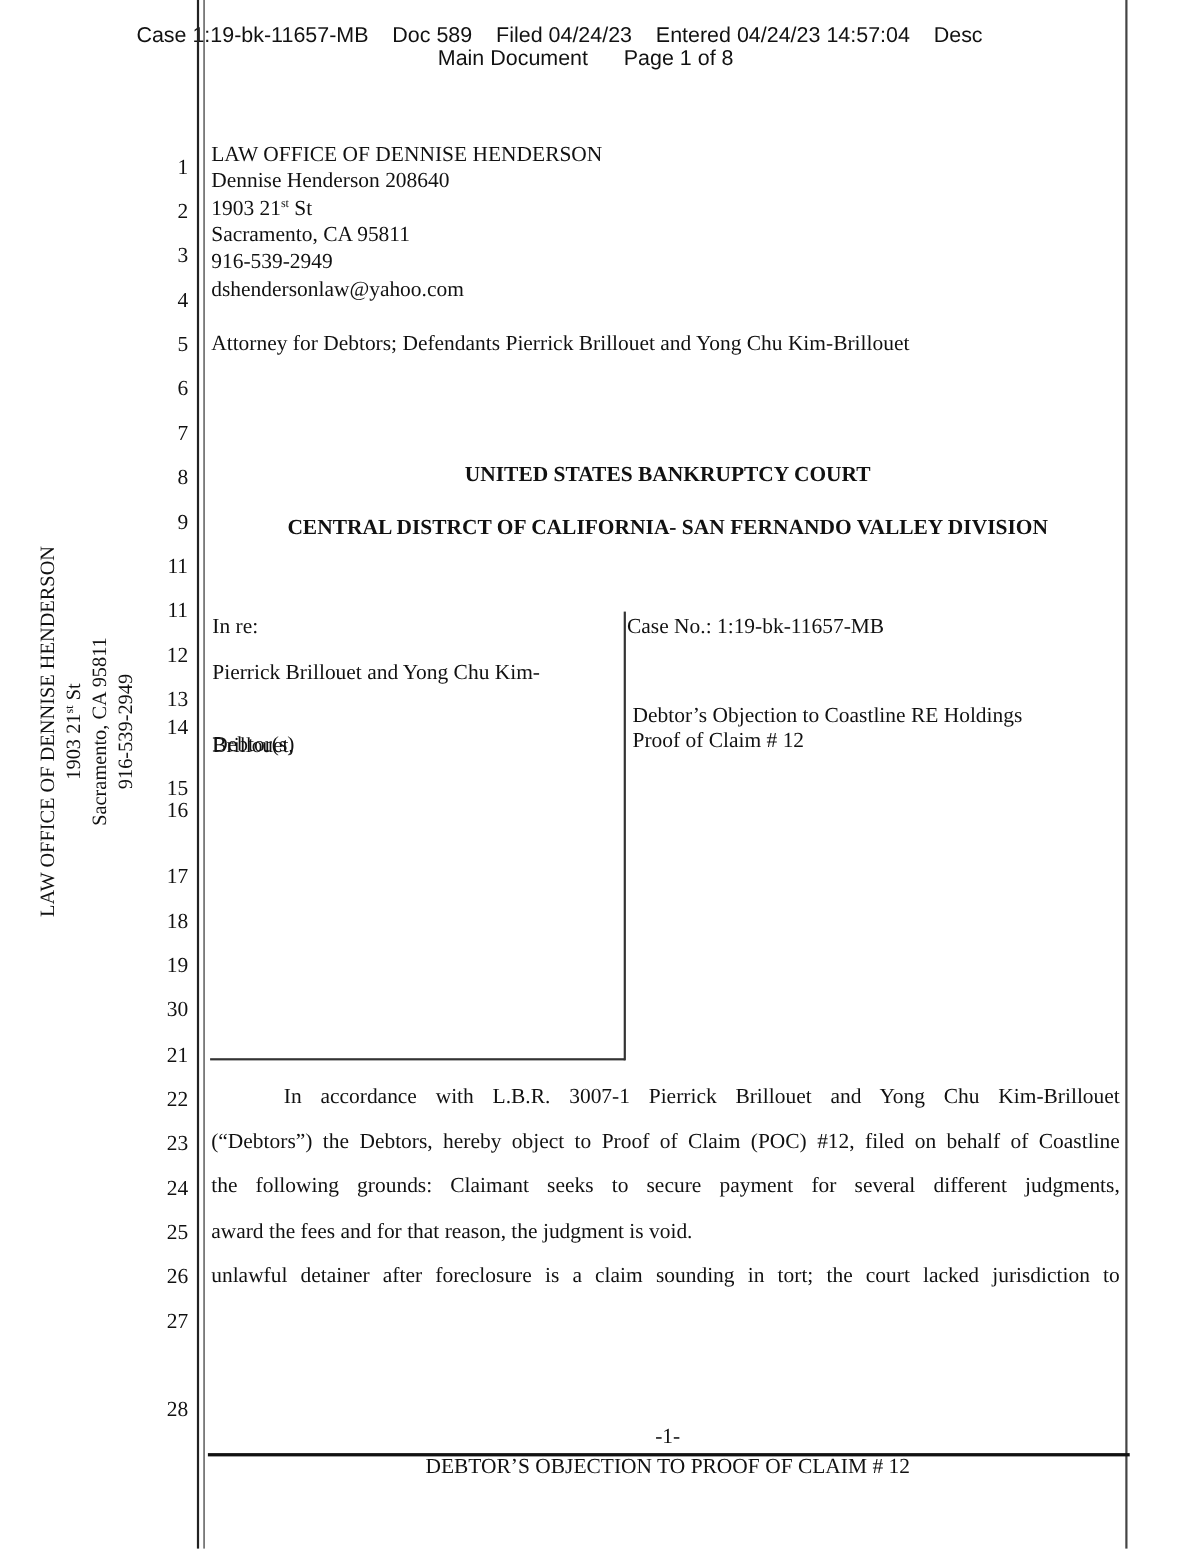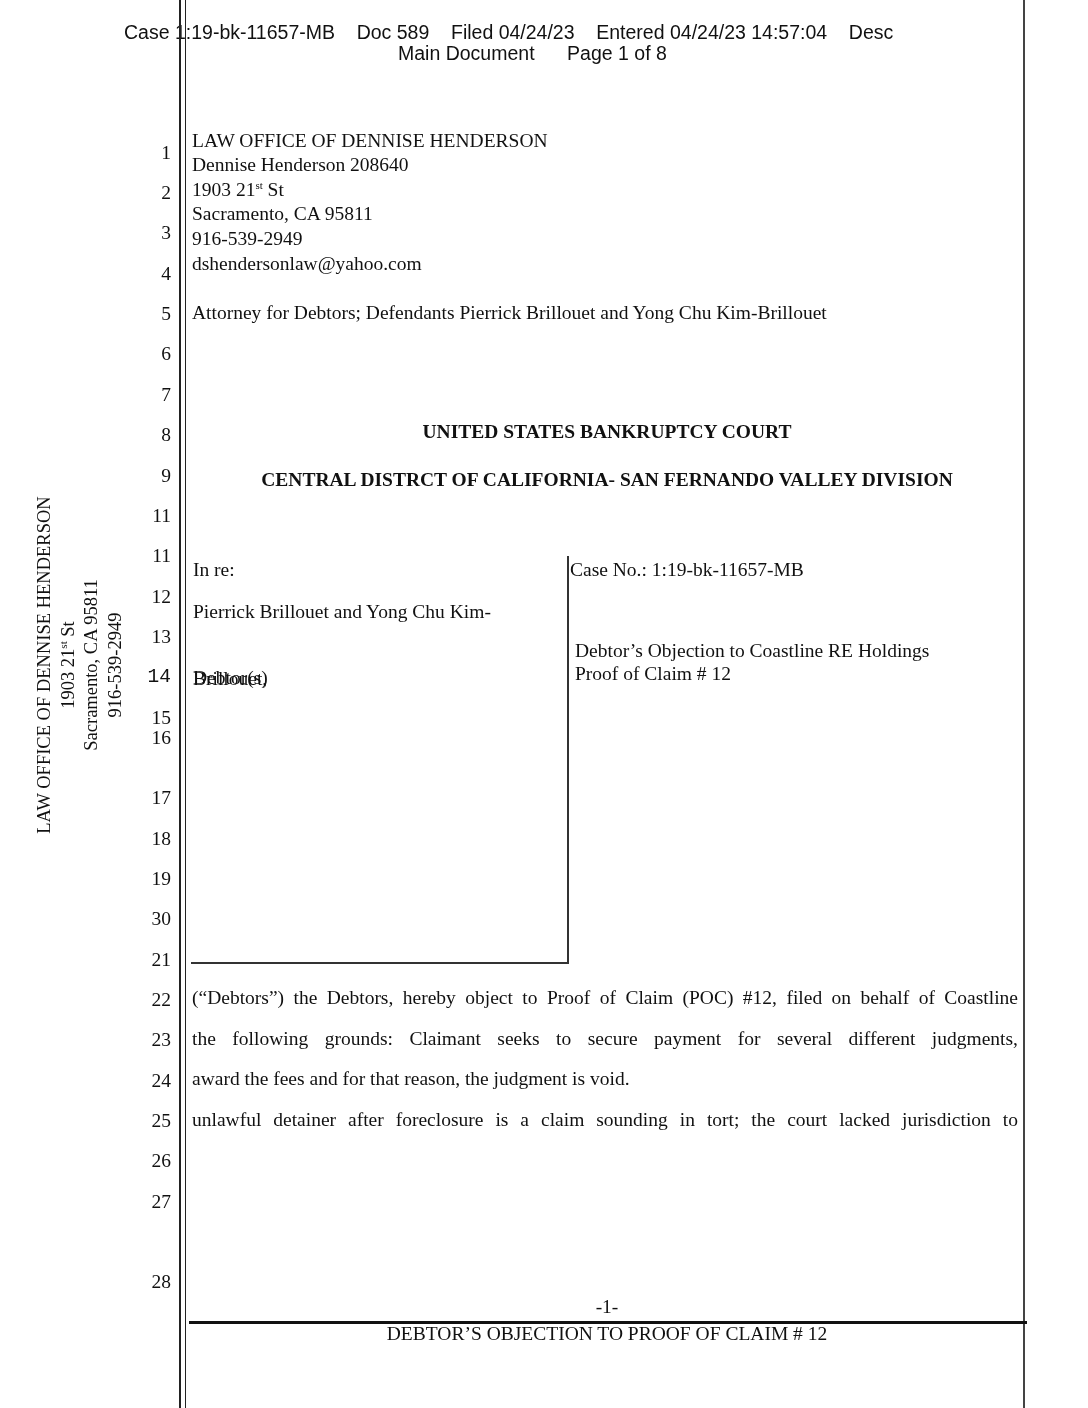--- a/index.html
+++ b/index.html
@@ -68,21 +68,21 @@
     <div class="linenum serif" style="top: 264px;">4</div>
     <div class="linenum serif" style="top: 304px;">5</div>
     <div class="linenum serif" style="top: 344px;">6</div>
     <div class="linenum serif" style="top: 385px;">7</div>
     <div class="linenum serif" style="top: 425px;">8</div>
     <div class="linenum serif" style="top: 466px;">9</div>
     <div class="linenum serif" style="top: 506px;">11</div>
     <div class="linenum serif" style="top: 546px;">11</div>
     <div class="linenum serif" style="top: 587px;">12</div>
     <div class="linenum serif" style="top: 627px;">13</div>
-    <div class="linenum serif" style="top: 667px; font-family: Liberation Mono, monospace;">14</div>
+    <div class="linenum serif" style="top: 652px;">14</div>
     <div class="linenum serif" style="top: 708px;">15</div>
     <div class="linenum serif" style="top: 728px;">16</div>
     <div class="linenum serif" style="top: 788px;">17</div>
     <div class="linenum serif" style="top: 829px;">18</div>
     <div class="linenum serif" style="top: 869px;">19</div>
     <div class="linenum serif" style="top: 909px;">30</div>
     <div class="linenum serif" style="top: 950px;">21</div>
     <div class="linenum serif" style="top: 990px;">22</div>
     <div class="linenum serif" style="top: 1030px;">23</div>
     <div class="linenum serif" style="top: 1071px;">24</div>
@@ -107,20 +107,21 @@
 <div class="caption-hline"></div>
 <div class="t serif" style="left:193px; top:558px;">In re:</div>
 <div class="t serif" style="left:193px; top:600px;">Pierrick Brillouet and Yong Chu Kim-</div>
 <div class="t serif" style="left:193px; top:623px;margin-top:44px;">Brillouet,</div>
 <div class="t serif" style="left:193px; top:666px;">Debtor(s)</div>
 <div class="t serif" style="left:570px; top:558px;">Case No.:  1:19-bk-11657-MB</div>
 <div class="t serif" style="left:575px; top:639px;">Debtor’s Objection to Coastline RE Holdings</div>
 <div class="t serif" style="left:575px; top:662px;">Proof of Claim # 12</div>
 
 <div class="body-para serif">
+  <span class="line indent">In accordance with L.B.R. 3007-1 Pierrick Brillouet and Yong Chu Kim-Brillouet</span>
   <span class="line">(“Debtors”) the Debtors, hereby object to Proof of Claim (POC) #12, filed on behalf of Coastline</span>
   <span class="line">the following grounds: Claimant seeks to secure payment for several different judgments,</span>
   <span class="line last">award the fees and for that reason, the judgment is void.</span>
   <span class="line">unlawful detainer after foreclosure is a claim sounding in tort; the court lacked jurisdiction to</span>
 </div>
 
 <div class="footer-pagenum serif">-1-</div>
 <div class="footer-rule"></div>
 <div class="footer-title serif">DEBTOR’S OBJECTION TO PROOF OF CLAIM # 12</div>
 

